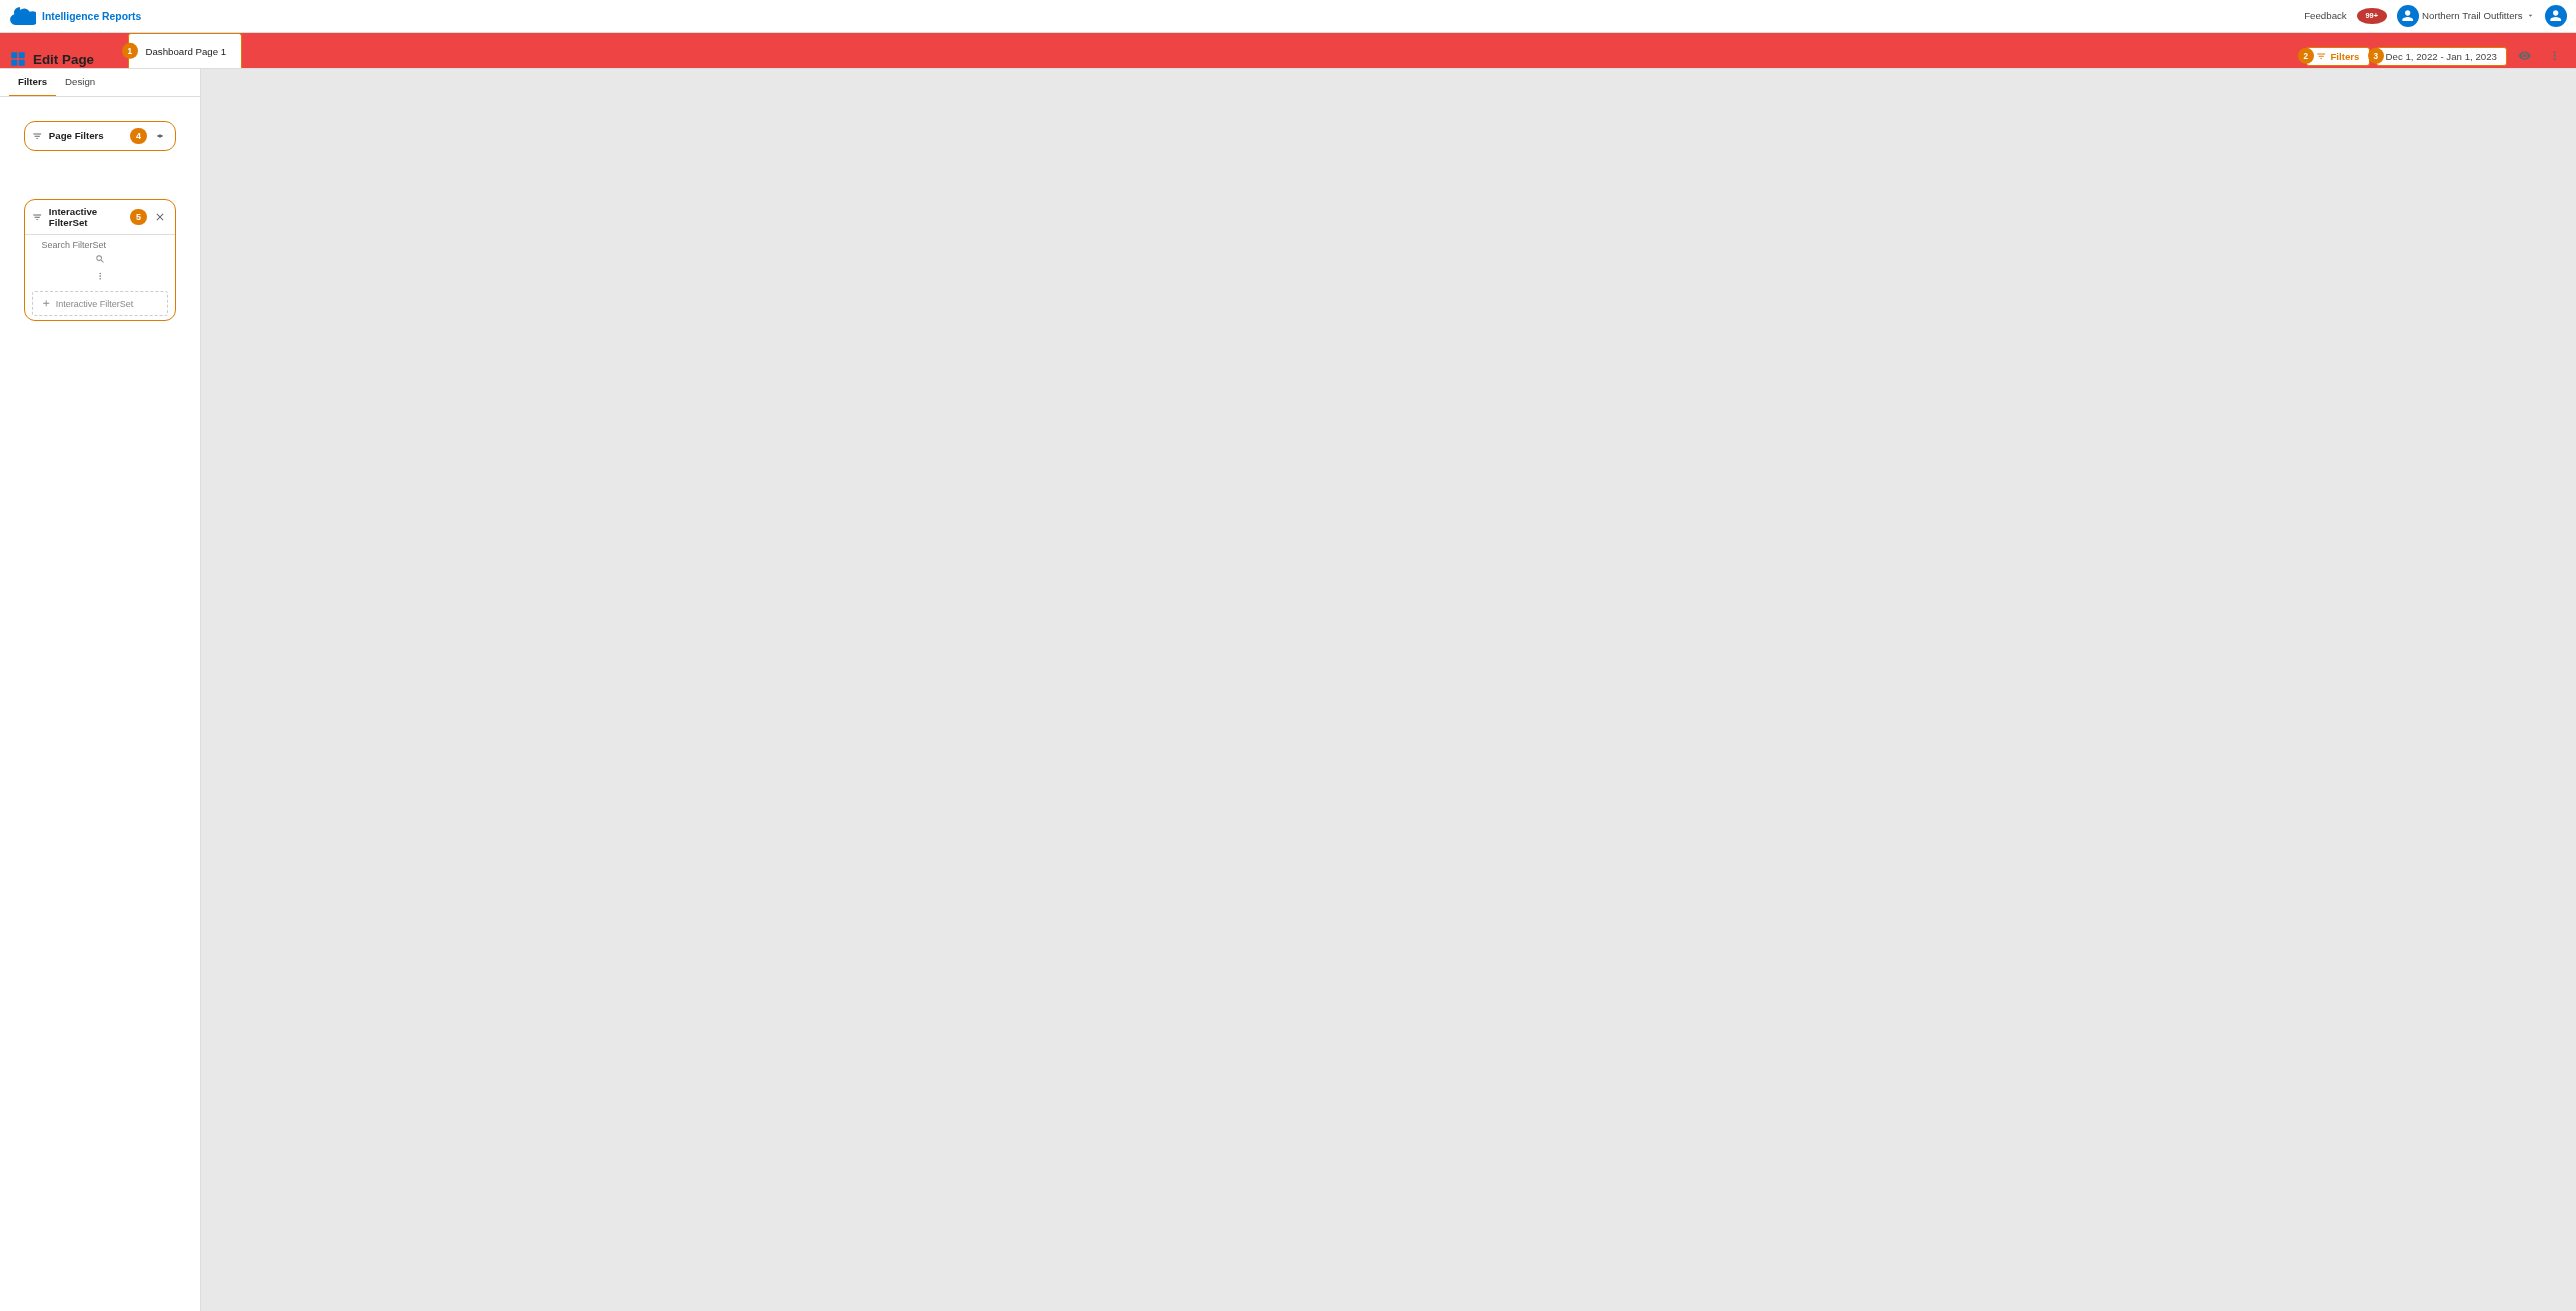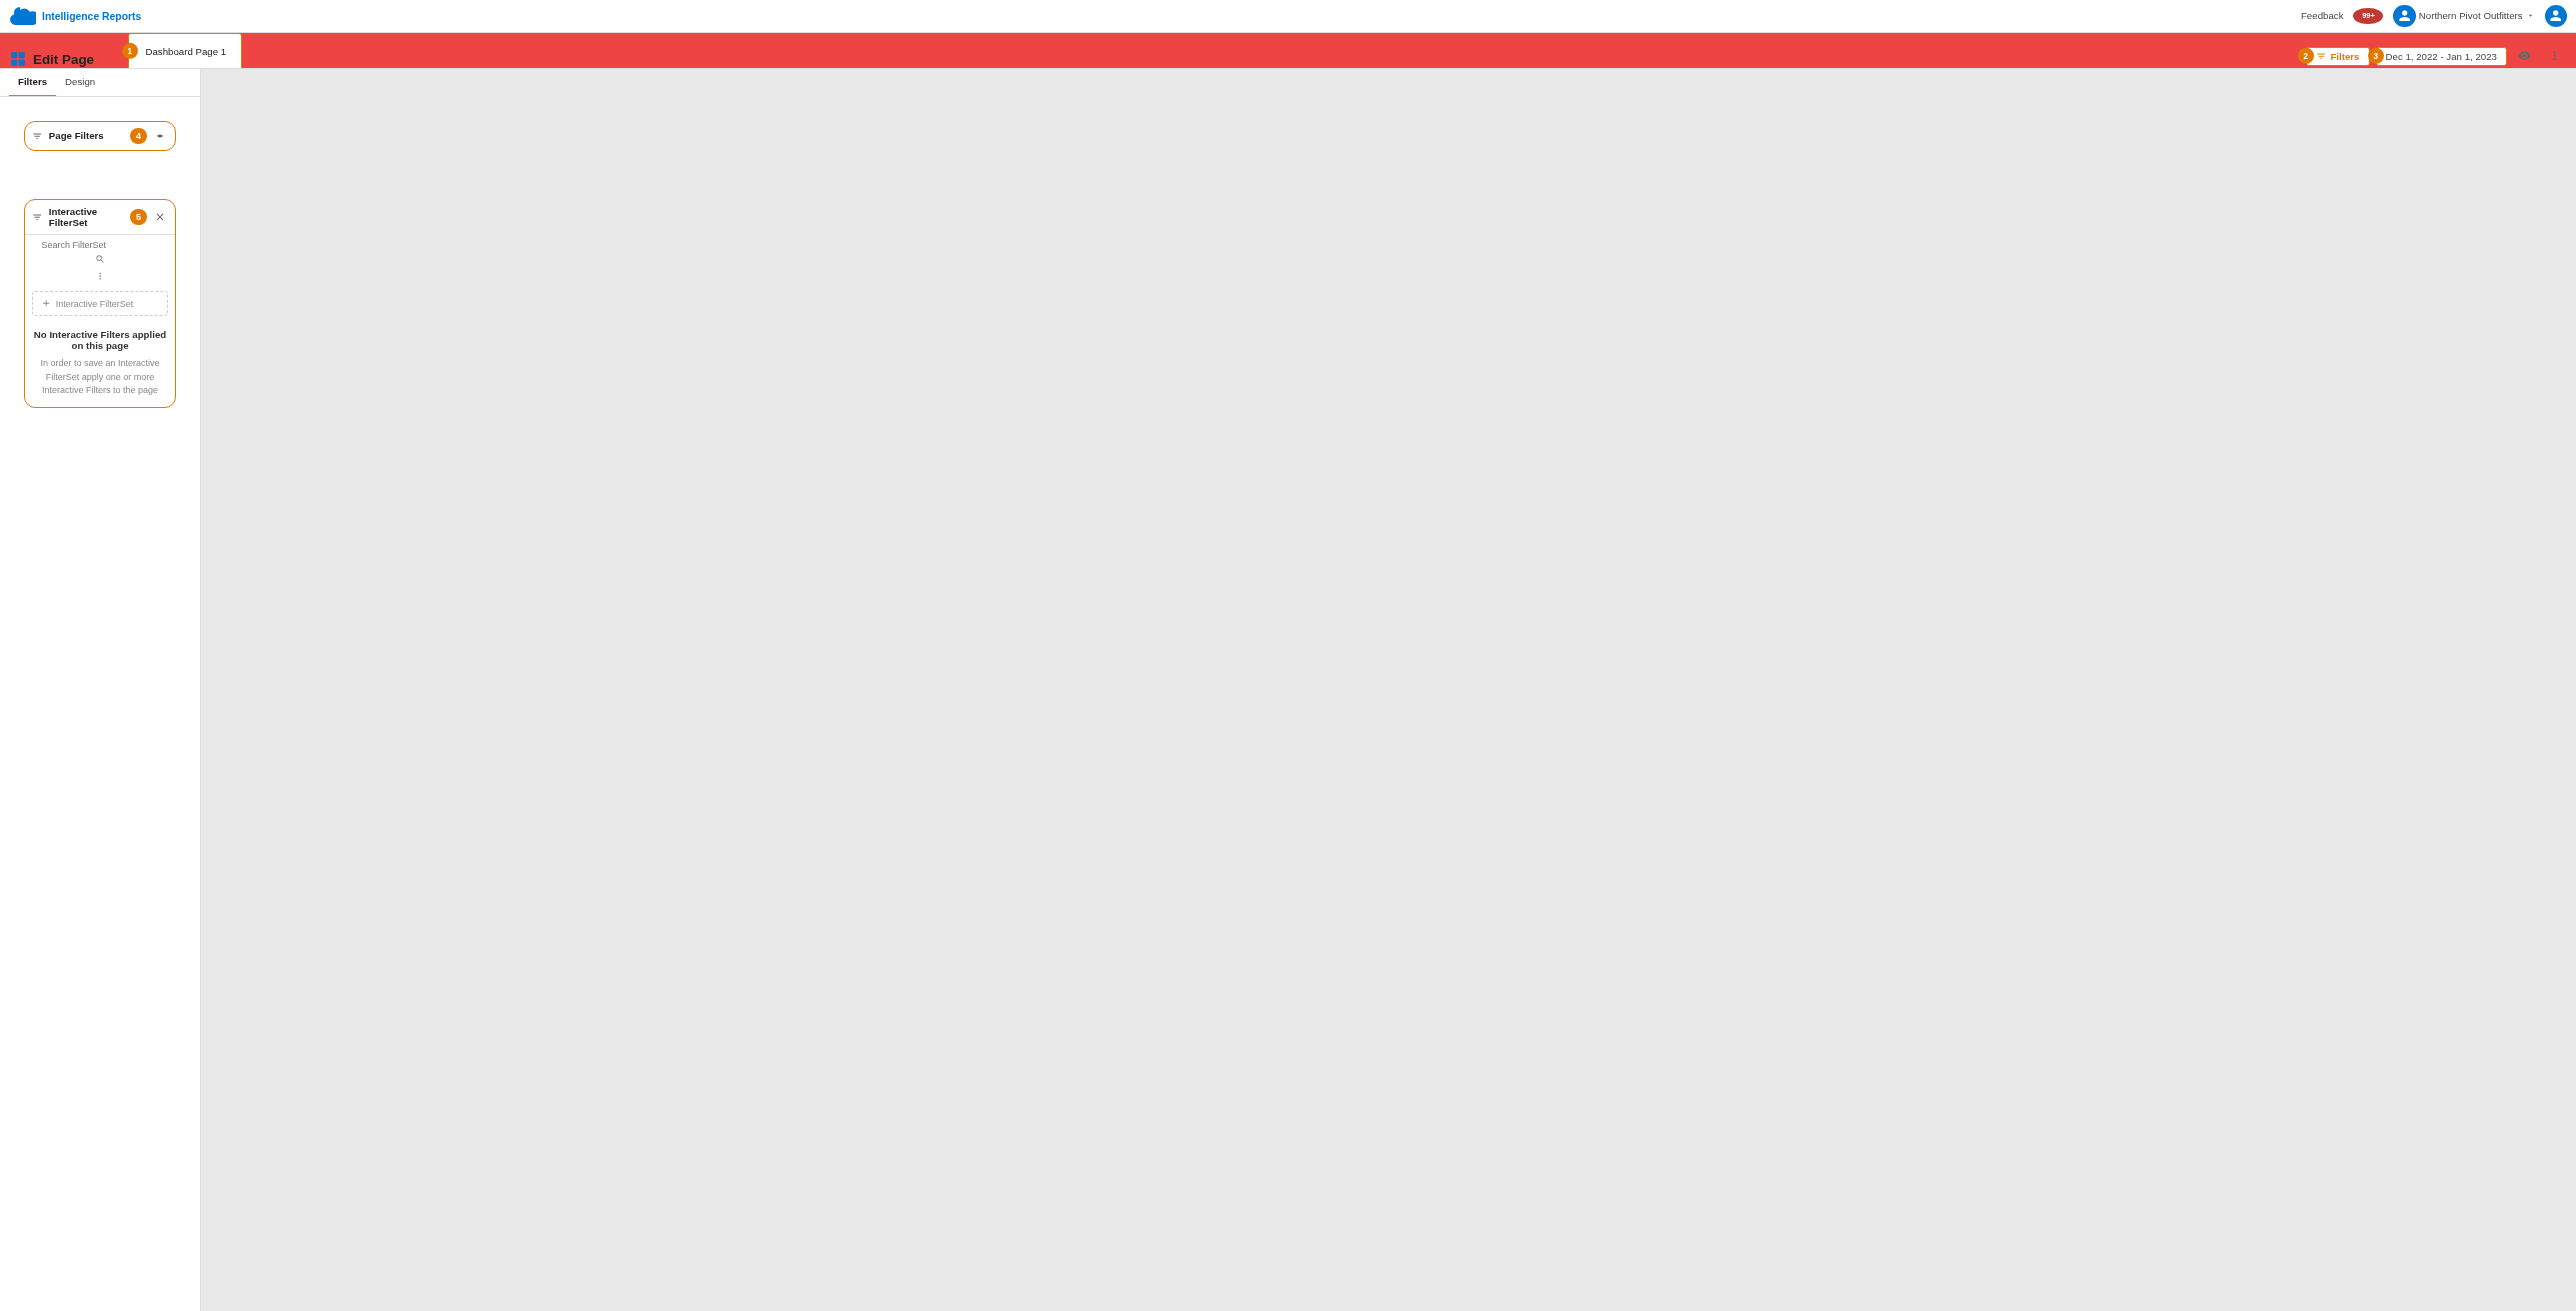--- a/index.html
+++ b/index.html
@@ -342,21 +342,21 @@
       <span>Feedback</span>
     </div>
     <div class="notification-badge">99+</div>
     <div class="org-selector">
 
       <div style="width:22.3px;height:22.3px;border-radius:50%;background:#0176d3;overflow:hidden;display:flex;align-items:center;justify-content:center;">
         <svg width="13.4" height="13.4" viewBox="0 0 24 24" fill="white">
             <path d="M12 12c2.7 0 4.8-2.1 4.8-4.8S14.7 2.4 12 2.4 7.2 4.5 7.2 7.2 9.3 12 12 12zm0 2.4c-3.2 0-9.6 1.6-9.6 4.8v2.4h19.2v-2.4c0-3.2-6.4-4.8-9.6-4.8z"></path>
           </svg>
       </div>
-      <span style="font-size:9.7px;color:#444;">Northern Pivot Outfitters</span>
+      <span style="font-size:9.7px;color:#444;">Northern Trail Outfitters</span>
       <svg width="9" height="9" viewBox="0 0 24 24" fill="#666">
           <path d="M7 10l5 5 5-5z"></path>
         </svg>
     </div>
     <div class="user-avatar">
       <svg width="13.4" height="13.4" viewBox="0 0 24 24">
           <path d="M12 12c2.7 0 4.8-2.1 4.8-4.8S14.7 2.4 12 2.4 7.2 4.5 7.2 7.2 9.3 12 12 12zm0 2.4c-3.2 0-9.6 1.6-9.6 4.8v2.4h19.2v-2.4c0-3.2-6.4-4.8-9.6-4.8z"></path>
         </svg>
     </div>
   </div>
@@ -462,23 +462,19 @@
         </div>
       </div>
 
       <div class="add-filterset-row">
         <svg width="10.4" height="10.4" viewBox="0 0 24 24" fill="#888">
           <path d="M19 13H13v6h-2v-6H5v-2h6V5h2v6h6v2z"></path>
         </svg>
         <span style="color:#888;font-size:9px;">Interactive FilterSet</span>
       </div>
 
-      <div class="empty-state">
-        <div class="empty-state-title">No Interactive Filters applied on this page</div>
-        <div class="empty-state-desc">In order to save an Interactive FilterSet apply one or more Interactive Filters to the page</div>
-      </div>
     </div>
   </aside>
 
   <div class="canvas-area"></div>
 
 </div>
 
 
 </body></html>

